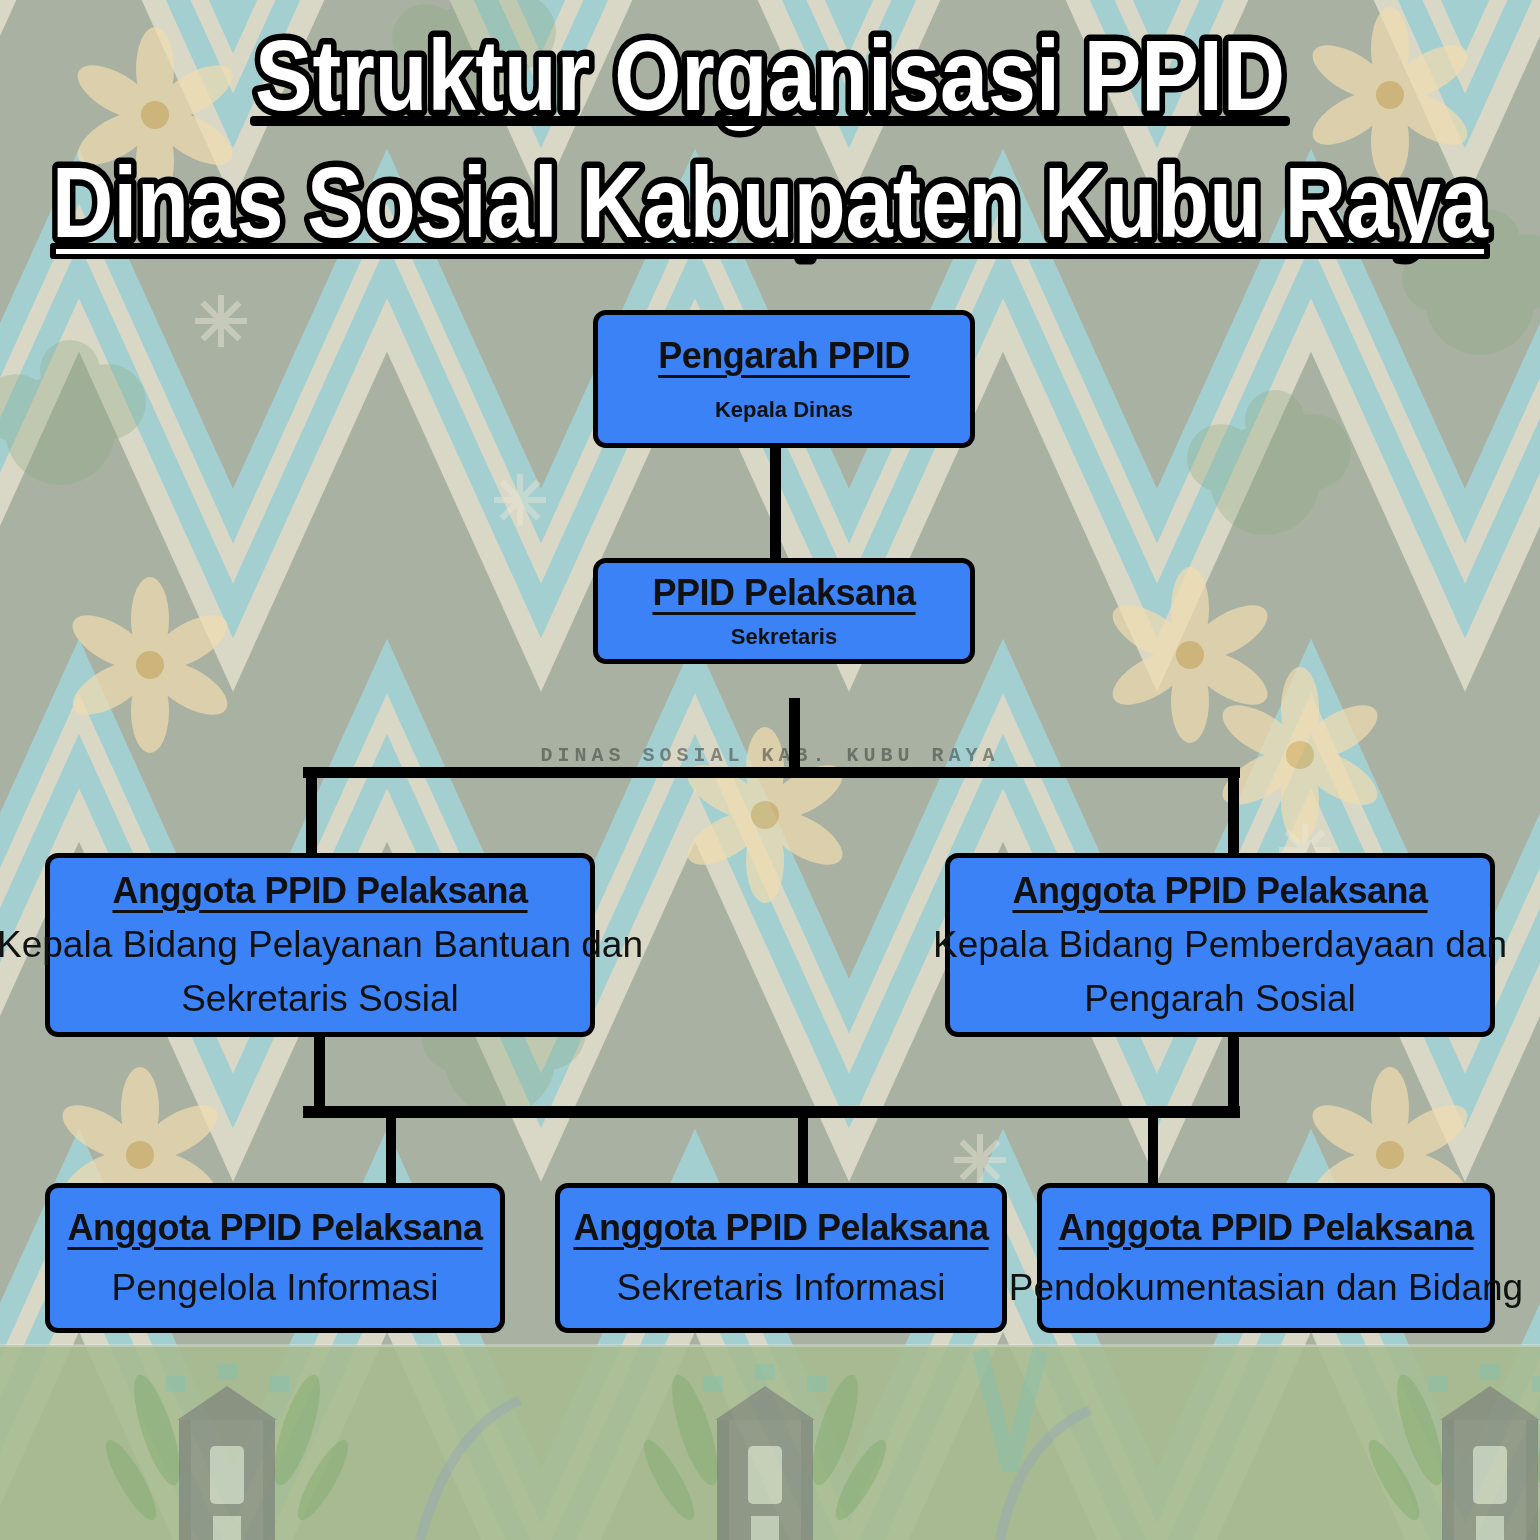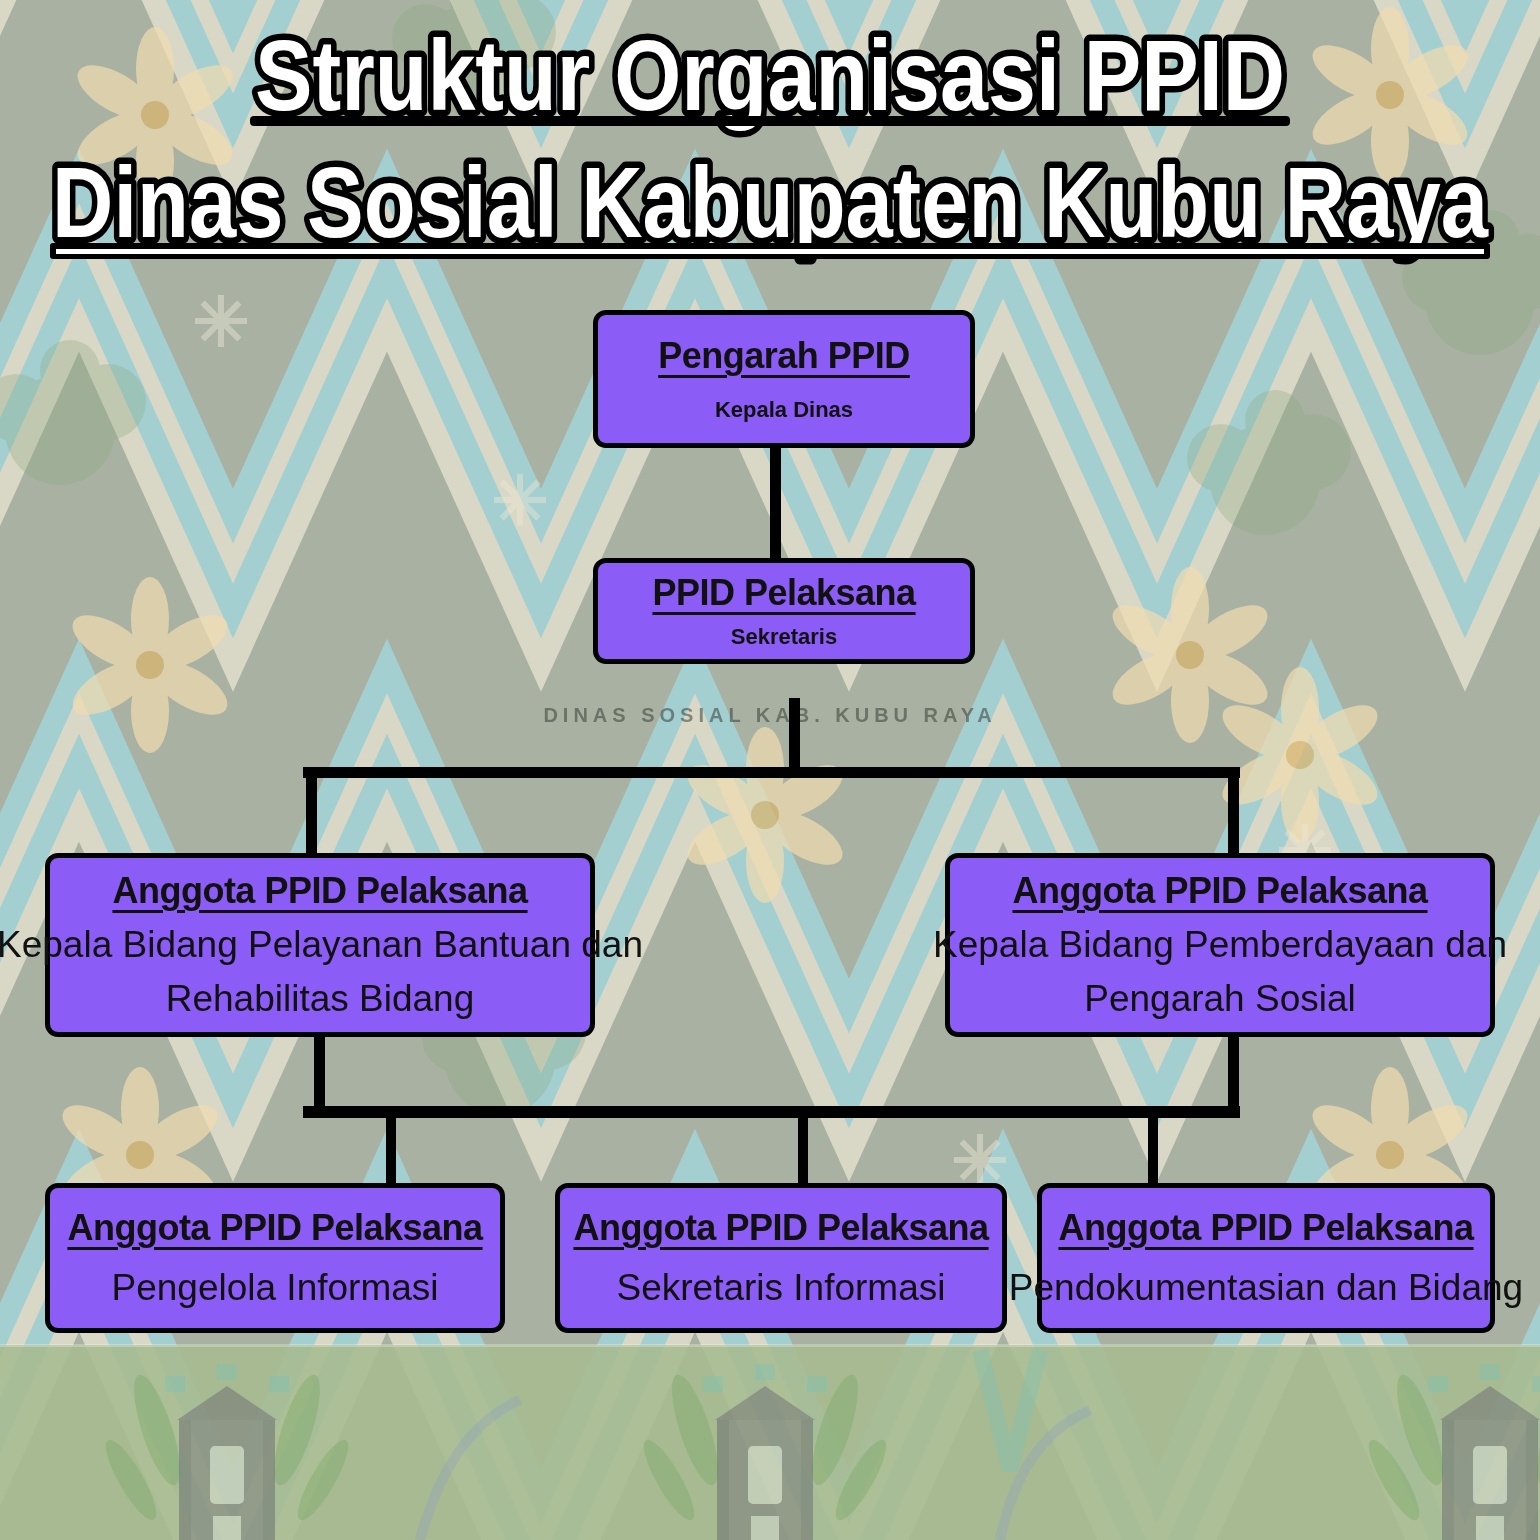--- a/index.html
+++ b/index.html
@@ -3,27 +3,27 @@
 <meta charset="utf-8">
 <style>
   html,body{margin:0;padding:0;background:#888;}
   #stage{
     position:relative;width:1540px;height:1540px;overflow:hidden;
     font-family:"Liberation Sans",sans-serif;background:#a9b2a2;
   }
   #bg{position:absolute;left:0;top:0;z-index:0;}
   #titles{position:absolute;left:0;top:0;z-index:4;pointer-events:none;}
   .watermark{
-    position:absolute;z-index:1;left:0;right:0;top:704px;text-align:center;
-    font-family:Liberation Sans, sans-serif;font-size:20px;letter-spacing:5px;
+    position:absolute;z-index:1;left:0;right:0;top:744px;text-align:center;
+    font-family:Liberation Mono, monospace;font-size:20px;letter-spacing:5px;
     color:rgba(45,50,45,0.5);font-weight:bold;
   }
   .conn{position:absolute;background:#000;z-index:2;}
   .node{
-    position:absolute;z-index:3;background:#8b5cf6;border:5px solid #000;border-radius:13px;
+    position:absolute;z-index:3;background:#3b82f6;border:5px solid #000;border-radius:13px;
     box-sizing:border-box;display:flex;flex-direction:column;justify-content:space-evenly;
     align-items:center;text-align:center;color:#111;
   }
   .node-title{
     font-weight:bold;font-size:36px;letter-spacing:-0.5px;white-space:nowrap;
     text-decoration:underline;text-decoration-thickness:3px;text-underline-offset:7px;
   }
   .node-sub{font-size:37px;white-space:nowrap;}
   .node-sub-bold{font-size:22px;font-weight:bold;white-space:nowrap;}
   
@@ -167,21 +167,21 @@
   </div>
 
   <div class="node" id="n-exec">
     <div class="node-title">PPID Pelaksana</div>
     <div class="node-sub-bold">Sekretaris</div>
   </div>
 
   <div class="node" id="n-mid-0">
     <div class="node-title">Anggota PPID Pelaksana</div>
     <div class="node-sub">Kepala Bidang Pelayanan Bantuan dan</div>
-    <div class="node-sub">Rehabilitas Bidang</div>
+    <div class="node-sub">Sekretaris Sosial</div>
   </div>
 
   <div class="node" id="n-mid-1">
     <div class="node-title">Anggota PPID Pelaksana</div>
     <div class="node-sub">Kepala Bidang Pemberdayaan dan</div>
     <div class="node-sub">Pengarah Sosial</div>
   </div>
 
   <div class="node" id="n-bot-0">
     <div class="node-title">Anggota PPID Pelaksana</div>

